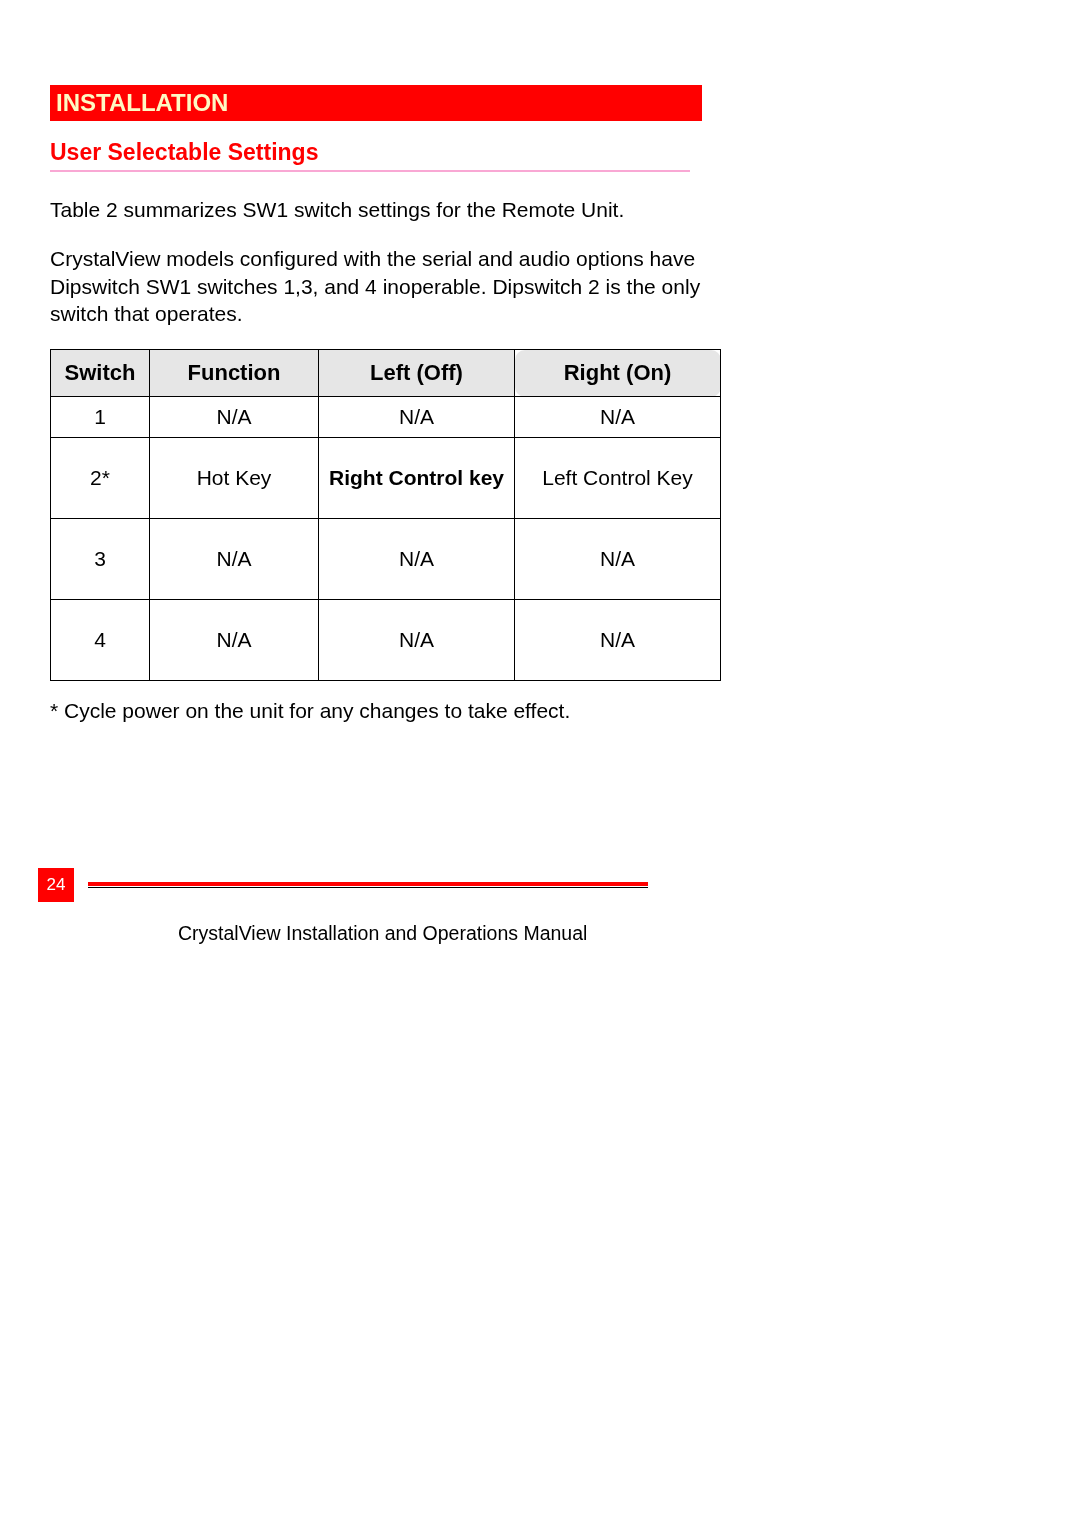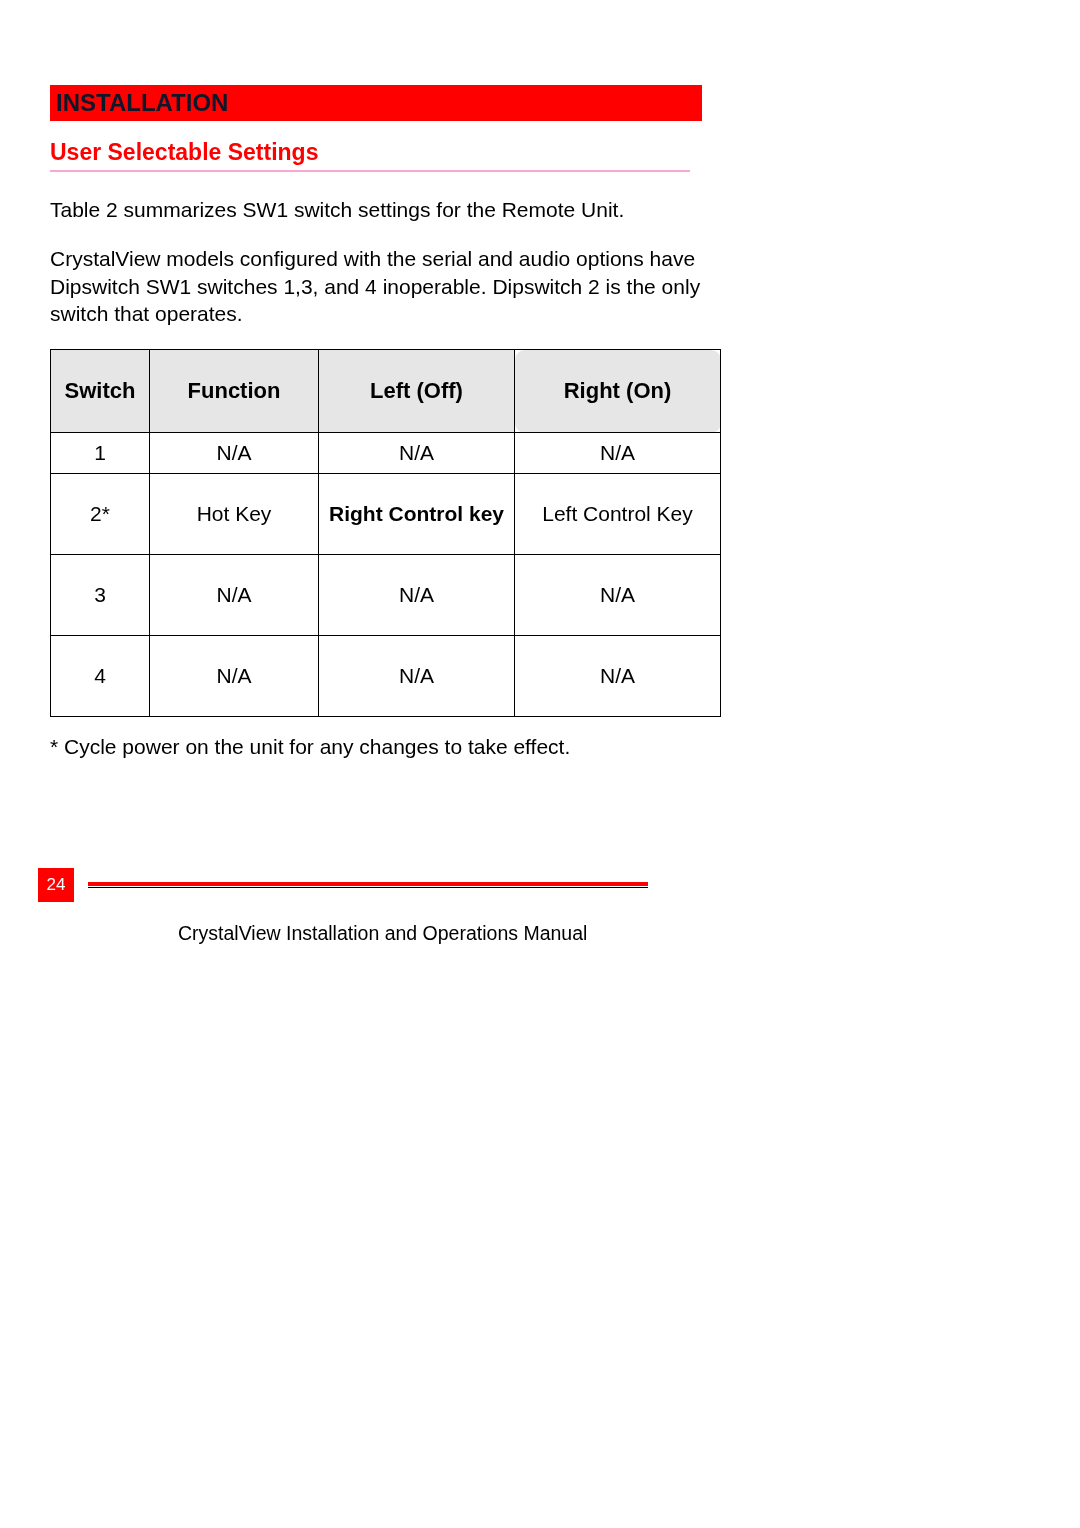--- a/index.html
+++ b/index.html
@@ -12,21 +12,21 @@
   }
   .page {
     width: 1080px;
     height: 1528px;
     position: relative;
     box-sizing: border-box;
     padding: 85px 50px 0 50px;
   }
   .section-banner {
     background: #ff0000;
-    color: #0f172a;
+    color: #fef9c3;
     font-weight: bold;
     font-size: 24px;
     padding: 4px 6px 4px 6px;
     margin: 0 0 18px 0;
     width: 640px;
   }
   .subheading {
     color: #ff0000;
     font-weight: bold;
     font-size: 23px;
@@ -47,21 +47,21 @@
   }
   table.data th, table.data td {
     border: 1.5px solid #000;
     text-align: center;
     vertical-align: middle;
   }
   table.data th {
     background: #e6e6e6;
     font-weight: bold;
     font-size: 22px;
-    padding: 28px 0;
+    padding: 10px 0;
   }
   table.data td {
     font-size: 21px;
   }
   .col-switch { width: 98px; }
   .col-func   { width: 168px; }
   .col-left   { width: 195px; }
   .col-right  { width: 205px; border-radius: 10px; }
   .row-short td { height: 38px; }
   .row-tall  td { height: 78px; }

